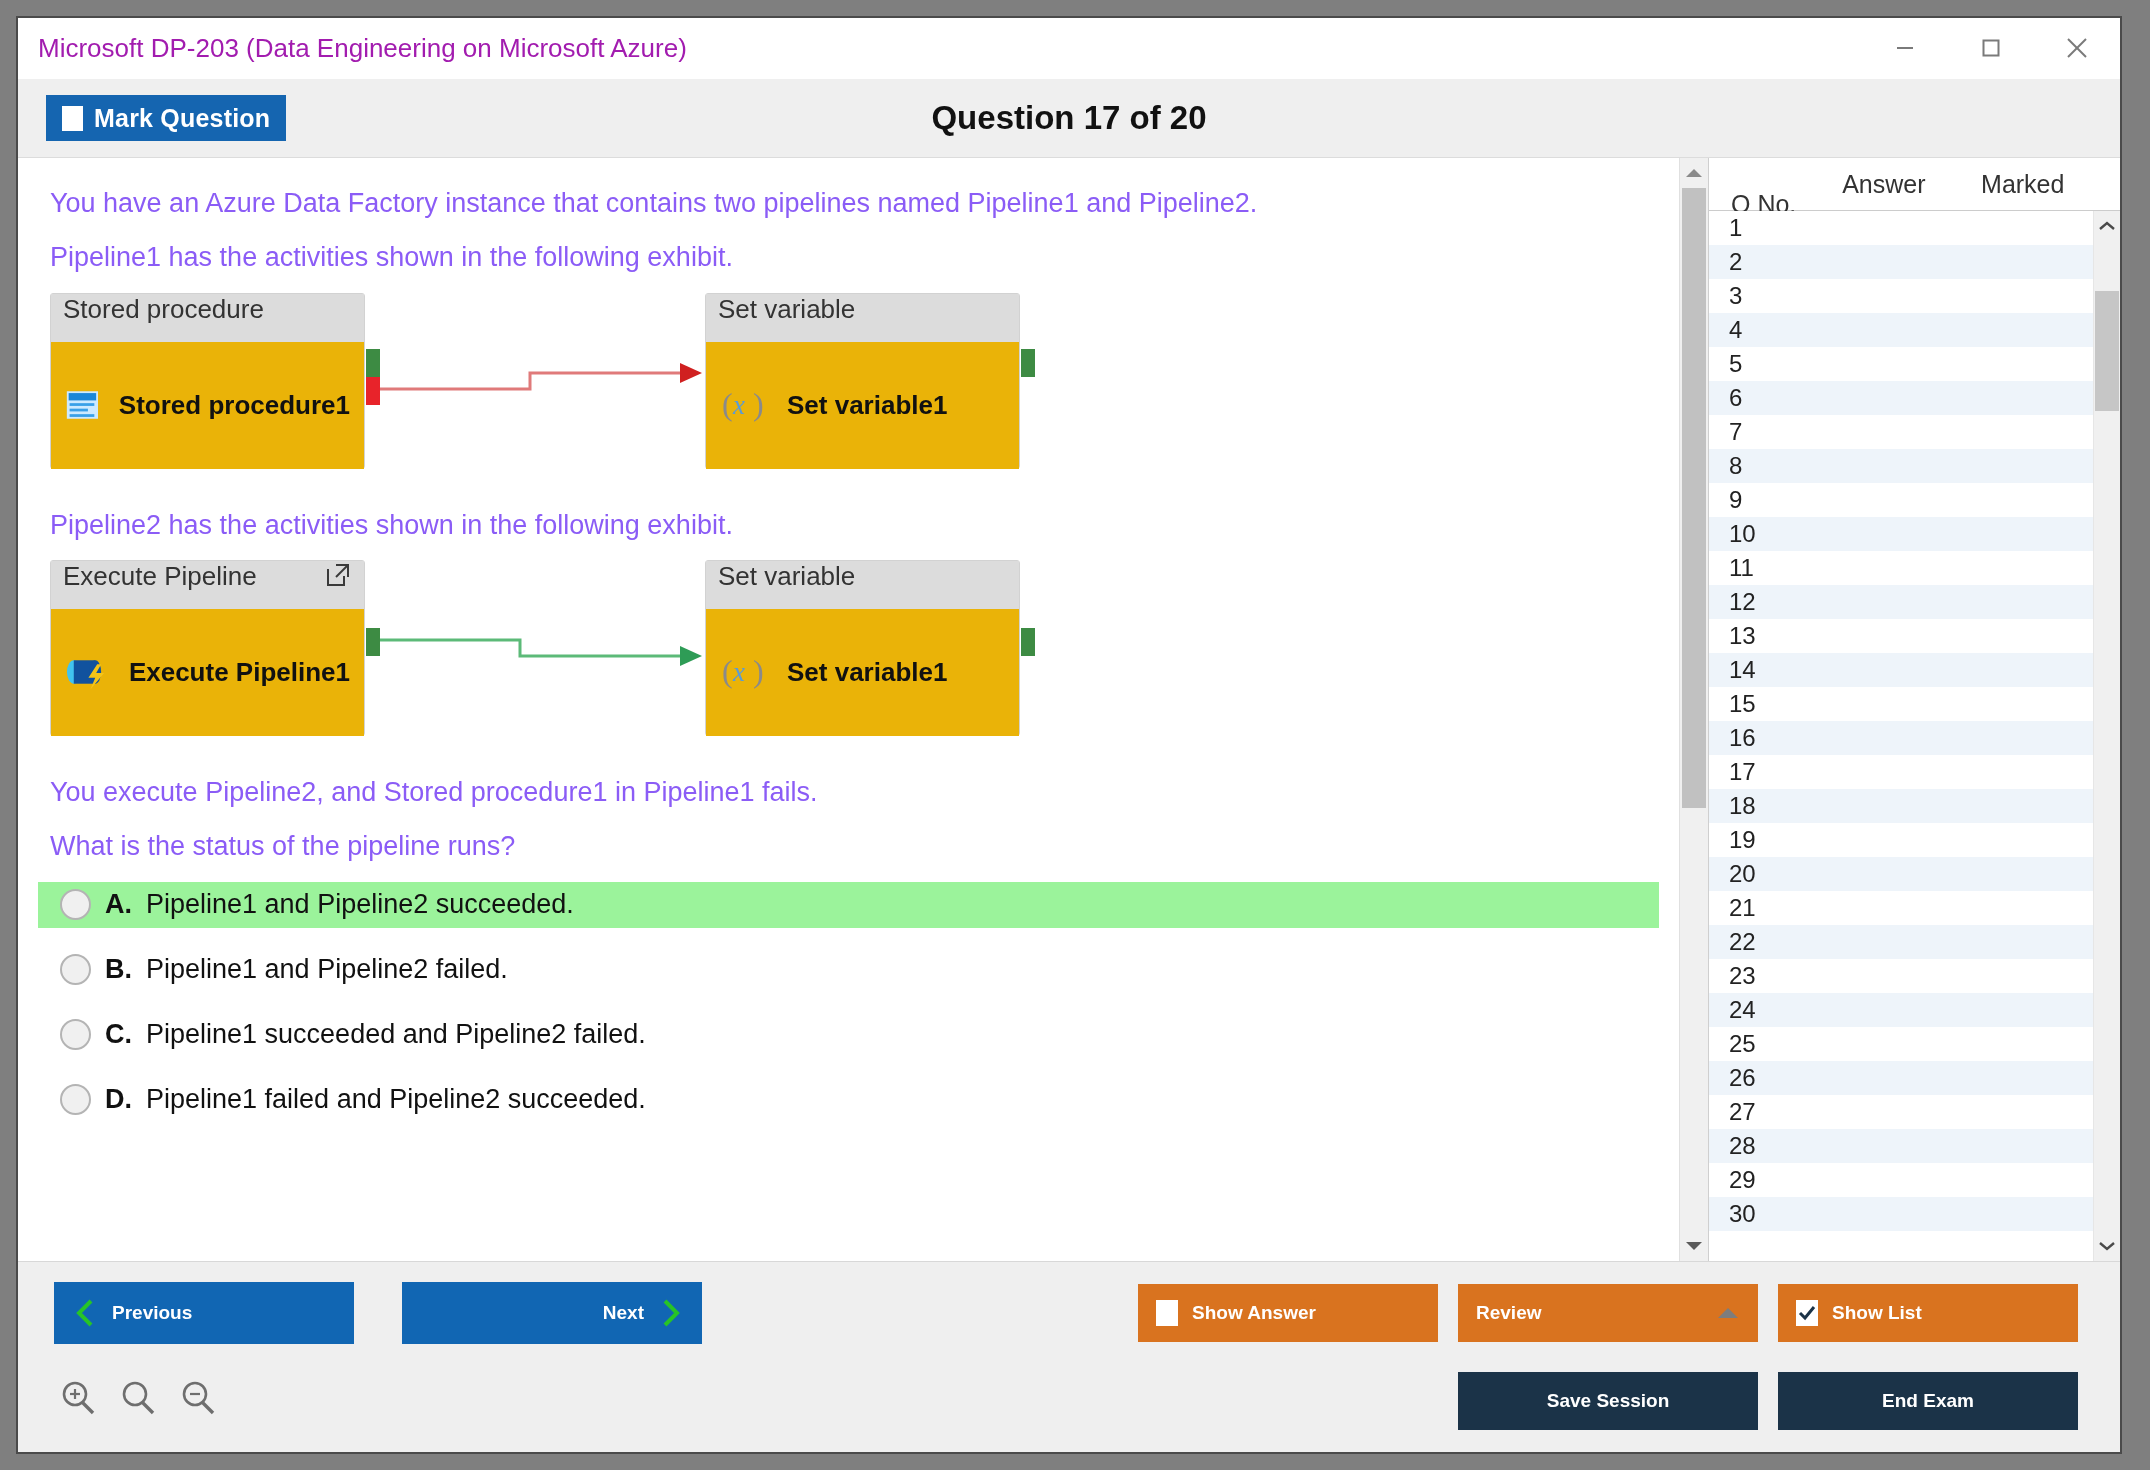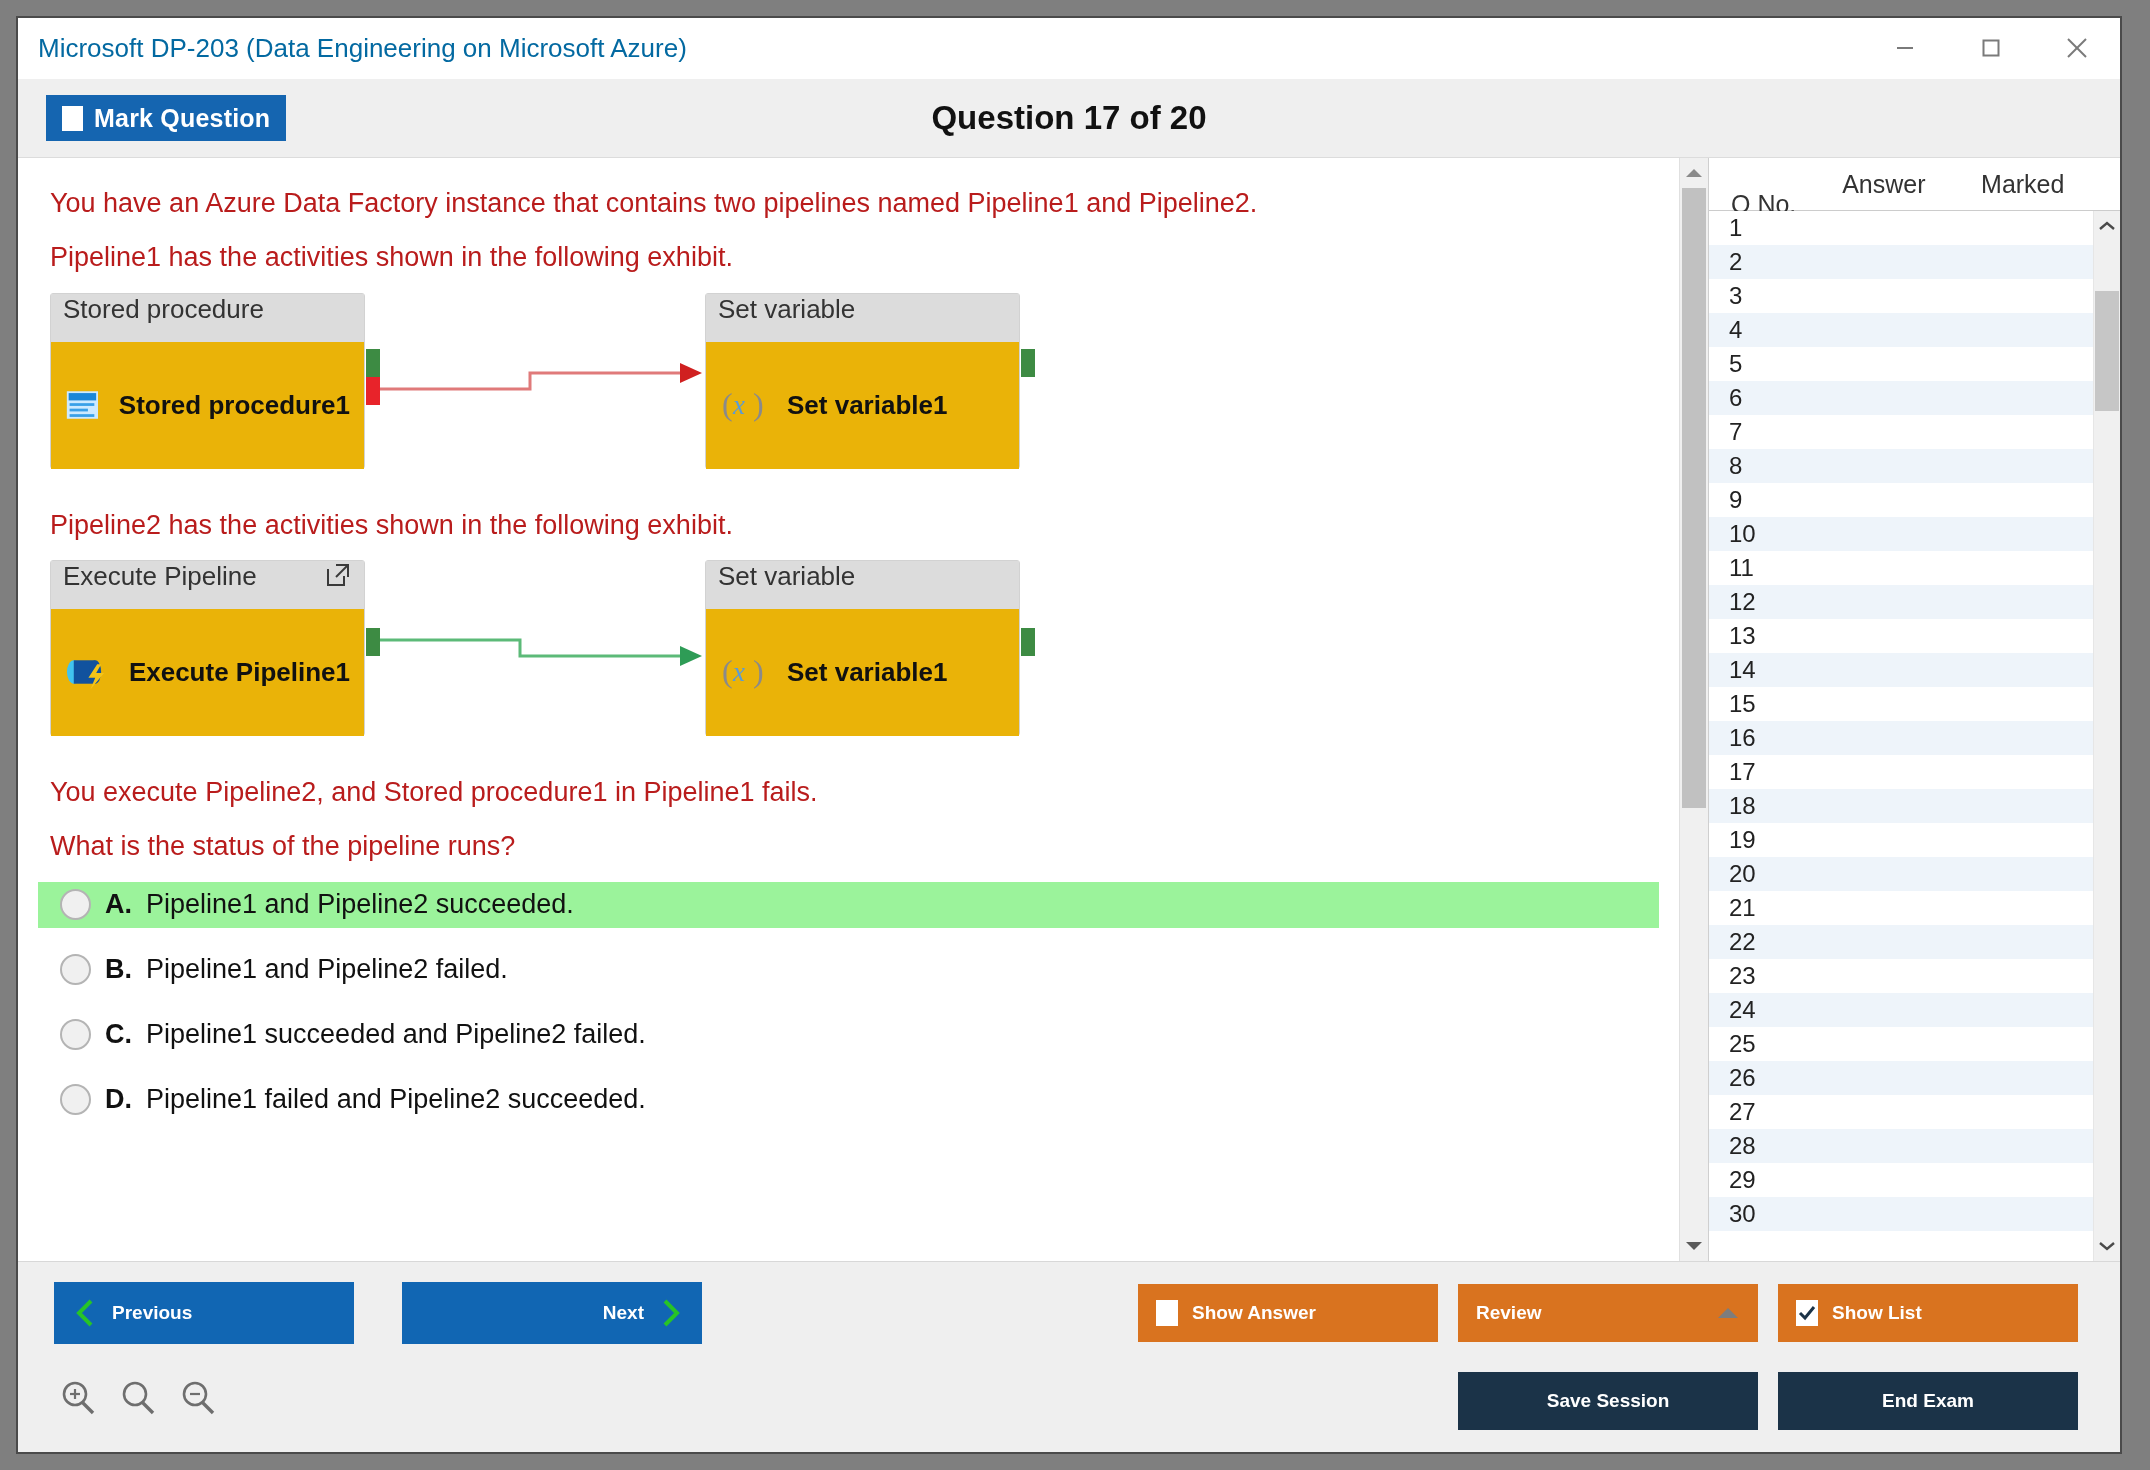--- a/index.html
+++ b/index.html
@@ -13,21 +13,21 @@
     position:absolute;left:16px;top:16px;width:2106px;height:1438px;
     background:#ffffff;border:2px solid #4a4a4a;box-sizing:border-box;
     display:flex;flex-direction:column;
   }
   
   .titlebar{
     height:60px;min-height:60px;background:#ffffff;display:flex;align-items:center;
     border-bottom:1px solid #ffffff;
   }
   .title-text{
-    font-size:26px;color:#0369a1;padding-left:20px;white-space:nowrap;
+    font-size:26px;color:#a21caf;padding-left:20px;white-space:nowrap;
   }
   .win-ctrls{margin-left:auto;display:flex;height:60px;}
   .win-btn{
     width:86px;height:60px;display:flex;align-items:center;justify-content:center;
   }
   .win-btn svg{display:block;}
   
   .headerbar{
     height:78px;min-height:78px;background:#efefef;display:flex;align-items:center;
     position:relative;border-bottom:1px solid #dcdcdc;
@@ -46,21 +46,21 @@
   }
   
   .body{flex:1;display:flex;min-height:0;background:#efefef;}
   .content-wrap{
     width:1690px;background:#ffffff;display:flex;position:relative;
     border-right:1px solid #cfcfcf;
   }
   .content{
     flex:1;padding:26px 20px 0 20px;overflow:hidden;position:relative;
   }
-  .q-line{font-size:27px;color:#b91c1c;margin:0 0 16px 12px;line-height:1.42;}
+  .q-line{font-size:27px;color:#8b5cf6;margin:0 0 16px 12px;line-height:1.42;}
   
   .exhibit{position:relative;height:195px;margin:10px 0 18px 12px;}
   .node{
     position:absolute;background:#f3f3f3;border:1px solid #d2d2d2;border-radius:3px;
     width:315px;height:176px;box-sizing:border-box;
   }
   .node-head{
     height:48px;background:#dcdcdc;display:flex;align-items:flex-start;
     padding:0 12px;box-sizing:border-box;
   }

